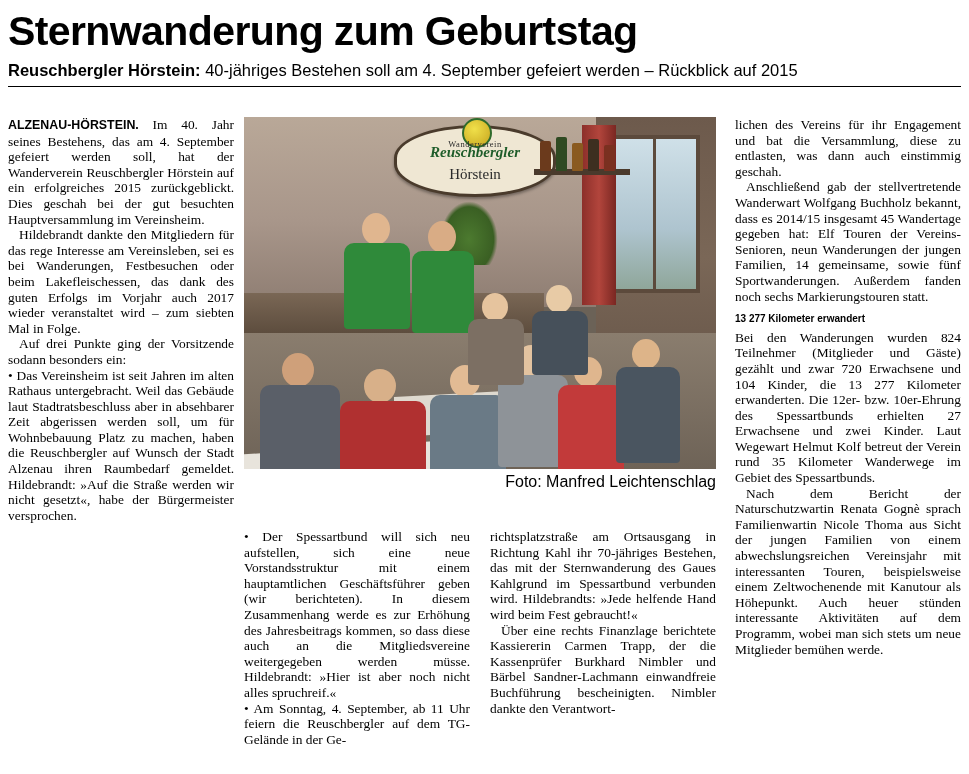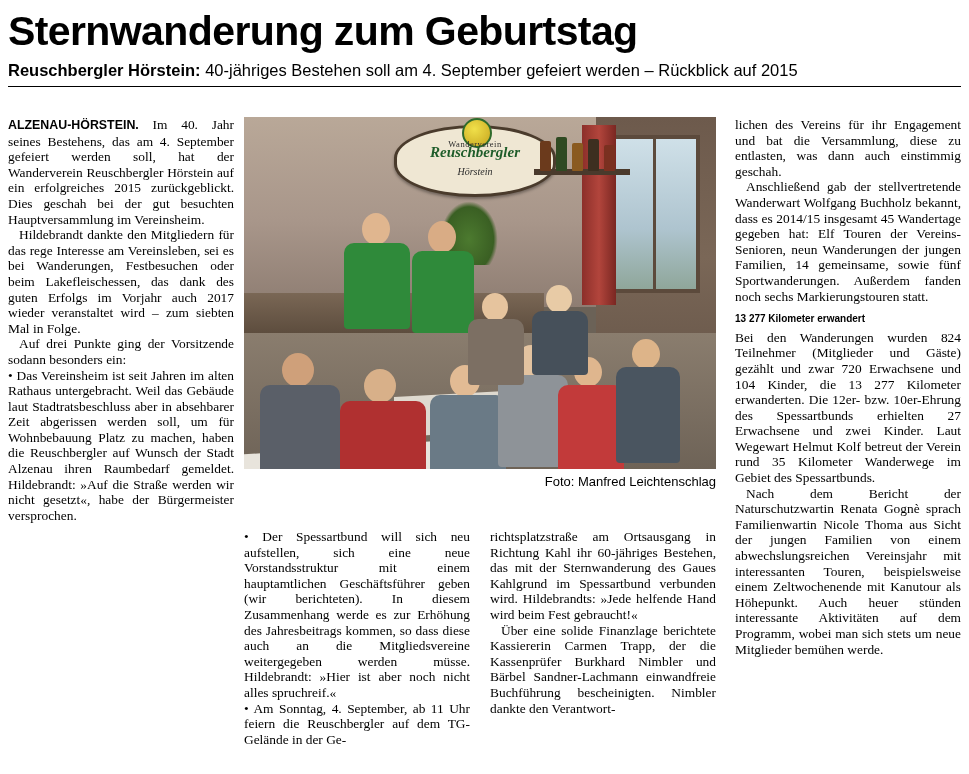--- a/index.html
+++ b/index.html
@@ -100,21 +100,21 @@
   .caption {
     font-family: "Liberation Sans", sans-serif;
     font-size: 12.2px;
     line-height: 14.6px;
     font-weight: bold;
     padding-top: 4px;
     text-align: left;
   }
   .caption .credit {
     font-weight: normal;
-    font-size: 13px;
+    font-size: 16px;
     display: block;
     text-align: right;
     padding-top: 2px;
   }
   .sec-head {
     font-family: "Liberation Sans", sans-serif;
     font-weight: bold;
     font-size: 10px;
     margin: 7px 0 3px 0;
   }
@@ -150,21 +150,21 @@
     position:absolute; left:150px; top:8px; width:156px; height:66px;
     background:#efe7d3; border:3px solid #4a3b2c; border-radius:50%/46%;
     box-shadow:0 2px 3px rgba(0,0,0,.35);
   }
   .sign .s1, .sign .s2, .sign .s3 {
     position:absolute; left:0; right:0; text-align:center;
     font-family:"Liberation Serif", serif; color:#2b2b2b;
   }
   .sign .s1 { top:11px;  font-size:8.5px; letter-spacing:.5px; }
   .sign .s2 { top:16px; font-size:15px; font-weight:bold; color:#1f5d2a; font-style:italic;}
-  .sign .s3 { top:38px; font-size:10px;font-style:italic; }
+  .sign .s3 { top:38px; font-size:15px; }
   .sign .emb {
     position:absolute; left:50%; margin-left:-13px; top:-10px;
     width:26px; height:26px; border-radius:50%;
     background: radial-gradient(circle at 40% 35%, #f0e04a, #c6a41e);
     border:2px solid #2f6b2c;
   }
   .shelf {
     position:absolute; left:290px; top:52px; width:96px; height:6px; background:#4a3a2c;
   }
   .bottle { position:absolute; width:11px; border-radius:2px 2px 1px 1px; }
@@ -289,22 +289,22 @@
         <span class="credit">Foto: Manfred Leichtenschlag</span>
       </div>
     </div>
 
     <div class="col c2" style="top:412px;">
       <p class="bullet">• Der Spessartbund will sich neu aufstellen, sich eine neue Vorstandsstruktur mit einem hauptamtlichen Geschäftsführer geben (wir berichteten). In diesem Zusammenhang werde es zur Erhöhung des Jahresbeitrags kommen, so dass diese auch an die Mitgliedsvereine weitergegeben werden müsse. Hildebrandt: »Hier ist aber noch nicht alles spruchreif.«</p>
       <p class="bullet">• Am Sonntag, 4. September, ab 11 Uhr feiern die Reuschbergler auf dem TG-Gelände in der Ge-</p>
     </div>
 
     <div class="col c3" style="top:412px;">
-      <p class="noindent">richtsplatzstraße am Ortsausgang in Richtung Kahl ihr 60-jähriges Bestehen, das mit der Sternwanderung des Gaues Kahlgrund im Spessartbund verbunden wird. Hildebrandts: »Jede helfende Hand wird beim Fest gebraucht!«</p>
-      <p>Über eine solide Finanzlage berichtete Kassiererin Carmen Trapp, der die Kassenprüfer Burkhard Nimbler und Bärbel Sandner-Lachmann einwandfreie Buchführung bescheinigten. Nimbler dankte den Verantwort-</p>
+      <p class="noindent">richtsplatzstraße am Ortsausgang in Richtung Kahl ihr 70-jähriges Bestehen, das mit der Sternwanderung des Gaues Kahlgrund im Spessartbund verbunden wird. Hildebrandts: »Jede helfende Hand wird beim Fest gebraucht!«</p>
+      <p>Über eine rechts Finanzlage berichtete Kassiererin Carmen Trapp, der die Kassenprüfer Burkhard Nimbler und Bärbel Sandner-Lachmann einwandfreie Buchführung bescheinigten. Nimbler dankte den Verantwort-</p>
     </div>
 
     <div class="col c4">
       <p class="noindent">lichen des Vereins für ihr Engagement und bat die Versammlung, diese zu entlasten, was dann auch einstimmig geschah.</p>
       <p>Anschließend gab der stellvertretende Wanderwart Wolfgang Buchholz bekannt, dass es 2014/15 insgesamt 45 Wandertage gegeben hat: Elf Touren der Vereins-Senioren, neun Wanderungen der jungen Familien, 14 gemeinsame, sowie fünf Sportwanderungen. Außerdem fanden noch sechs Markierungstouren statt.</p>
       <div class="sec-head">13 277 Kilometer erwandert</div>
       <p class="noindent">Bei den Wanderungen wurden 824 Teilnehmer (Mitglieder und Gäste) gezählt und zwar 720 Erwachsene und 104 Kinder, die 13 277 Kilometer erwanderten. Die 12er- bzw. 10er-Ehrung des Spessartbunds erhielten 27 Erwachsene und zwei Kinder. Laut Wegewart Helmut Kolf betreut der Verein rund 35 Kilometer Wanderwege im Gebiet des Spessartbunds.</p>
       <p>Nach dem Bericht der Naturschutzwartin Renata Gognè sprach Familienwartin Nicole Thoma aus Sicht der jungen Familien von einem abwechslungsreichen Vereinsjahr mit interessanten Touren, beispielsweise einem Zeltwochenende mit Kanutour als Höhepunkt. Auch heuer stünden interessante Aktivitäten auf dem Programm, wobei man sich stets um neue Mitglieder bemühen werde.</p>
     </div>
 

